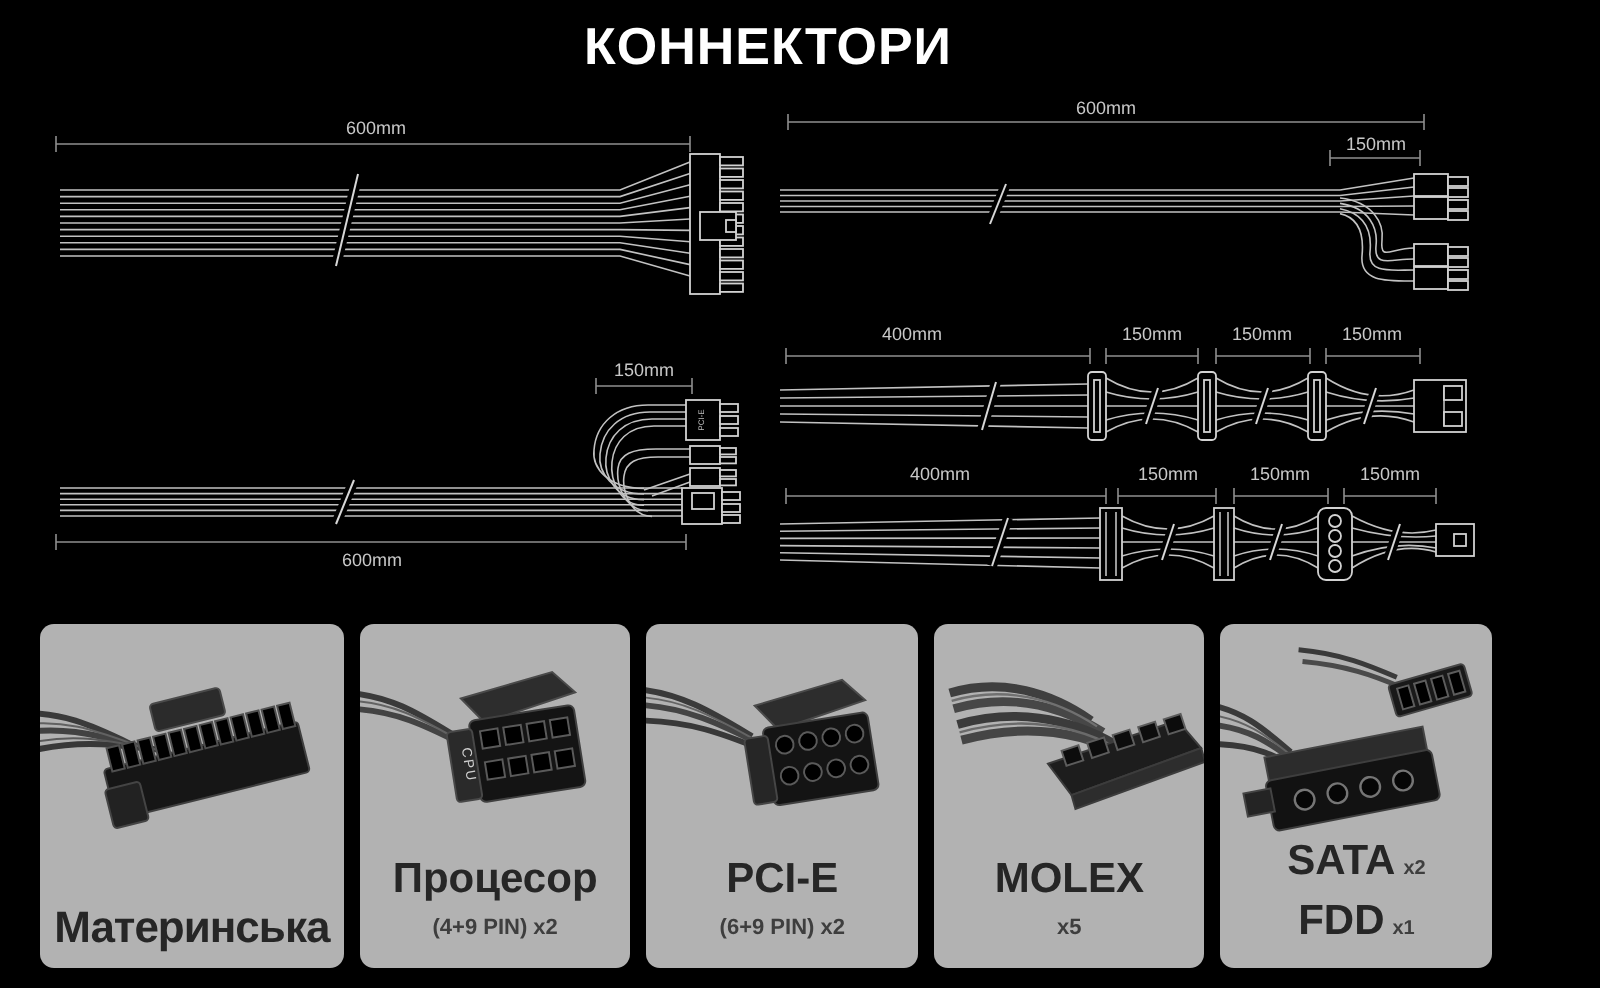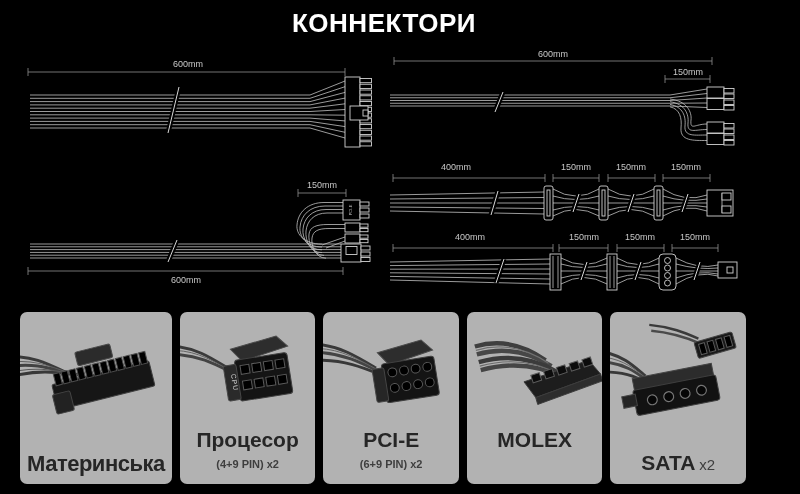--- a/index.html
+++ b/index.html
@@ -19,21 +19,21 @@
        display:flex;gap:8px;}
   .card{flex:1;background:#b2b2b2;border-radius:7px;position:relative;overflow:hidden;}
   .card.wide{flex:1.12;}
   .card .photo{position:absolute;top:6px;left:0;width:100%;height:112px;}
   .card-txt{position:absolute;left:0;width:100%;text-align:center;color:#262626;}
   .c1-title{bottom:7px;font-size:22px;font-weight:bold;letter-spacing:-.5px;}
   .c-title{bottom:32px;font-size:21px;font-weight:bold;text-align:center;}
   .c-sub{bottom:14px;font-size:11px;color:#3e3e3e;font-weight:bold;}
   .c5{bottom:6px;line-height:26px;}
   .c5 .big{font-size:21px;font-weight:bold;}
-  .c5 .small{font-size:15px;font-weight:normal;color:#3e3e3e;margin-left:4px;}
+  .c5 .small{font-size:10px;font-weight:bold;color:#3e3e3e;margin-left:4px;}
 </style>
 </head>
 <body>
 
 <div class="page-title">
   <span>КОННЕКТОРИ</span>
 </div>
 
 <svg style="left:10px;top:55px;" width="380" height="122" viewBox="0 0 380 122">
   <g>
@@ -446,20 +446,23 @@
         <rect x="66" y="56" width="9" height="8" transform="rotate(-18 70 60)"></rect>
         <rect x="79" y="52" width="9" height="8" transform="rotate(-18 83 56)"></rect>
         <rect x="92" y="48" width="9" height="8" transform="rotate(-18 96 52)"></rect>
         <rect x="105" y="44" width="9" height="8" transform="rotate(-18 109 48)"></rect>
         <rect x="118" y="40" width="9" height="8" transform="rotate(-18 122 44)"></rect>
       </g>
     </svg>
     <div class="card-txt c-title">
       <span>MOLEX</span>
     </div>
+    <div class="card-txt c-sub">
+      <span>x5</span>
+    </div>
   </div>
 
   <div class="card">
     <svg class="photo" viewBox="0 0 138 112">
       <path d="M40,6 C62,8 76,14 90,20" stroke="#3a3a3a" stroke-width="2.5" fill="none"></path>
       <path d="M42,12 C64,14 78,19 92,25" stroke="#4a4a4a" stroke-width="2.5" fill="none"></path>
       <g transform="rotate(-16 108 30)">
         <rect x="88" y="18" width="40" height="17" rx="2" fill="#191919" stroke="#454545"></rect>
         <g fill="#000" stroke="#5c5c5c" stroke-width="1">
           <rect x="92" y="21" width="6" height="11"></rect>
@@ -479,16 +482,17 @@
         <g fill="#060606" stroke="#757575" stroke-width="1.2">
           <circle cx="42" cy="77" r="5"></circle>
             <circle cx="59" cy="77" r="5"></circle>
           <circle cx="76" cy="77" r="5"></circle>
             <circle cx="93" cy="77" r="5"></circle>
         </g>
       </g>
     </svg>
     <div class="card-txt c5">
       <div><span class="big">SATA</span><span class="small">x2</span></div>
+      <div><span class="big">FDD</span><span class="small">x1</span></div>
     </div>
   </div>
 
 </div>
 
 </body></html>

